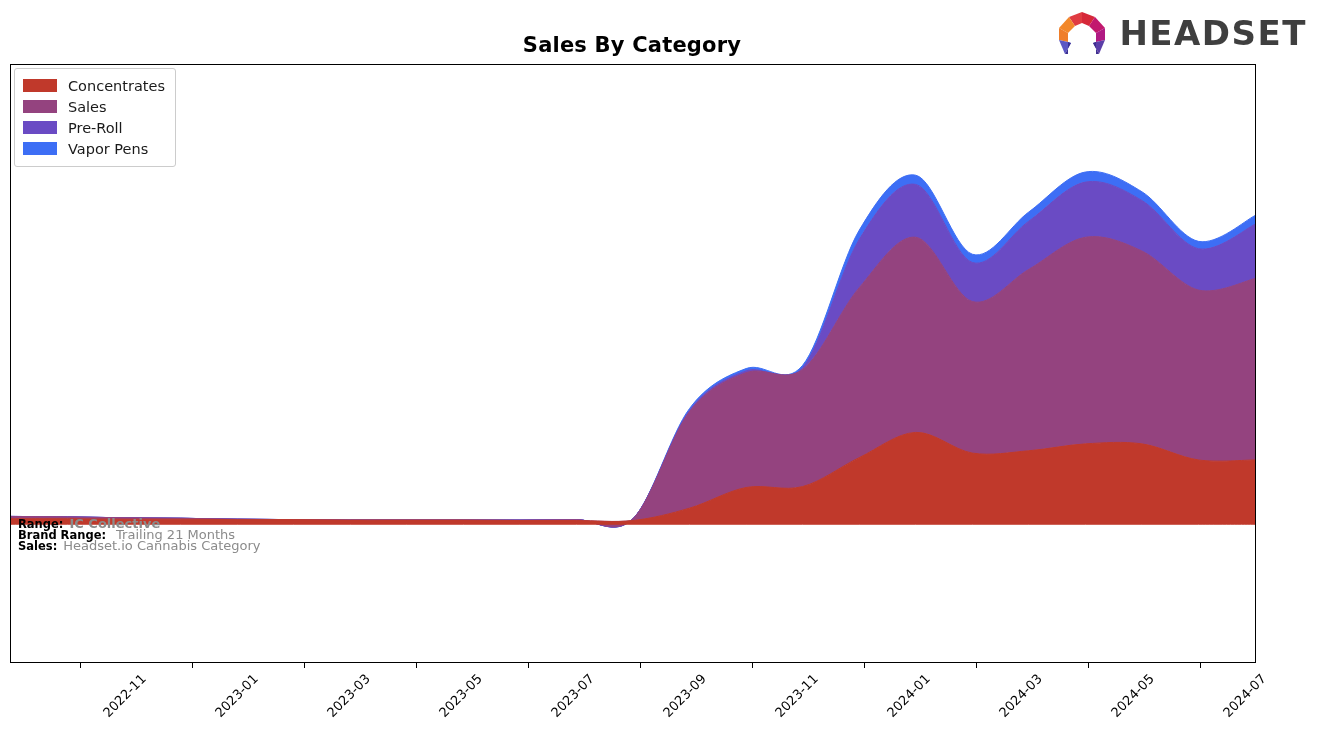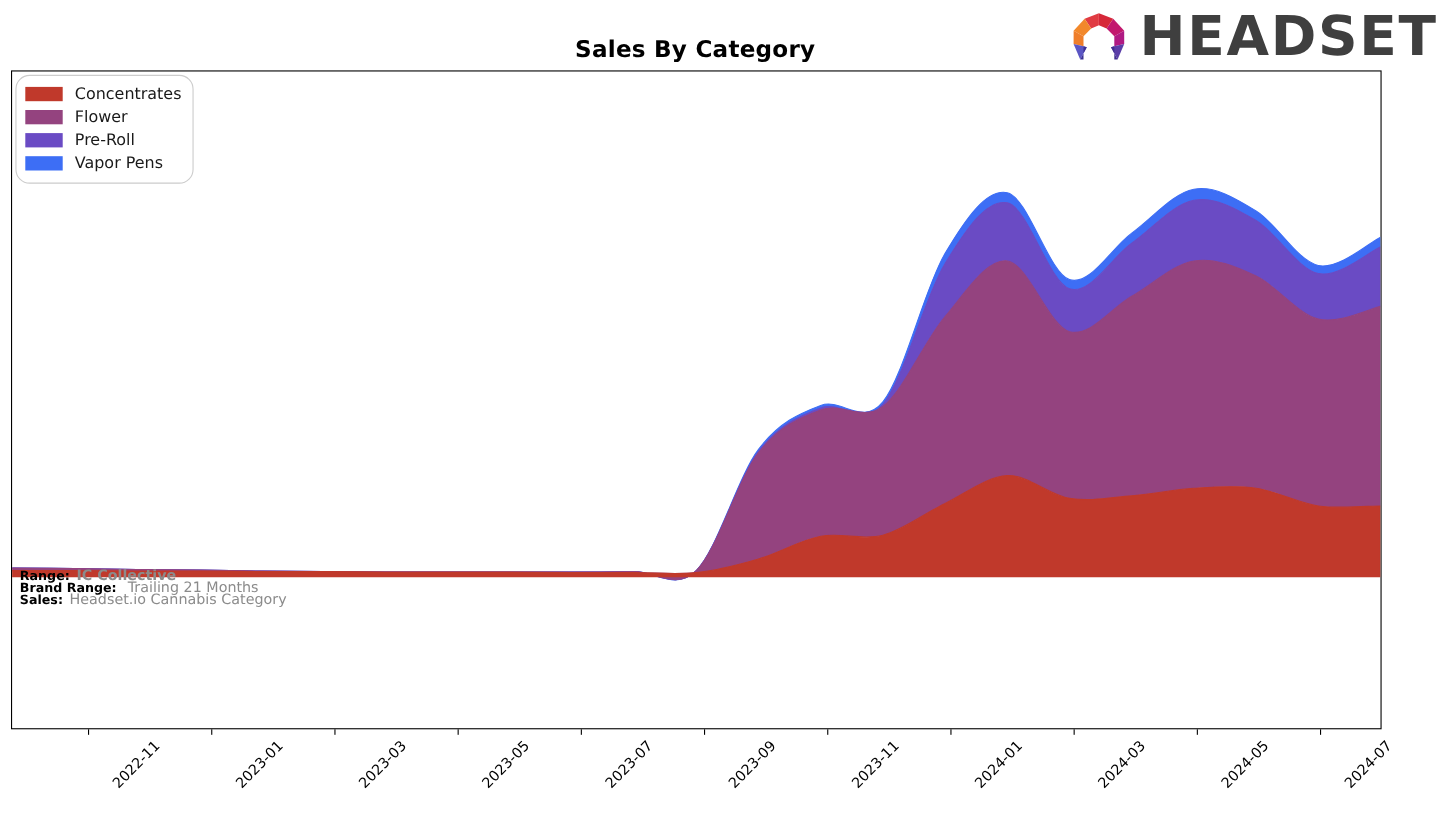--- a/index.html
+++ b/index.html
@@ -41,21 +41,21 @@
     display: flex;
     align-items: center;
     gap: 10px;
   }
   .brand-mark {
     width: 54px;
     height: 46px;
     display: block;
   }
   .brand-word {
-    font-size: 50px;
+    font-size: 34px;
     font-weight: 600;
     color: #3f3f3f;
     letter-spacing: 1.5px;
     font-family: "DejaVu Sans", "Liberation Sans", sans-serif;
     line-height: 1;
   }
   
   .plot-frame {
     position: absolute;
     left: 10px;
@@ -73,21 +73,21 @@
     height: 100%;
     display: block;
   }
   
   .legend {
     position: absolute;
     left: 14px;
     top: 68px;
     background: #ffffff;
     border: 1px solid #cccccc;
-    border-radius: 13px;
+    border-radius: 3px;
     padding: 6px 10px 7px 8px;
     z-index: 6;
   }
   .legend-row {
     display: flex;
     align-items: center;
     height: 21px;
   }
   .legend-swatch {
     width: 34px;
@@ -189,21 +189,21 @@
       </svg>
   </div>
 
   <div class="legend">
     <div class="legend-row">
       <span class="legend-swatch" style="background: rgb(192, 57, 43);"></span>
       <span class="legend-label">Concentrates</span>
     </div>
     <div class="legend-row">
       <span class="legend-swatch" style="background: rgb(148, 67, 127);"></span>
-      <span class="legend-label">Flower</span>
+      <span class="legend-label">Sales</span>
     </div>
     <div class="legend-row">
       <span class="legend-swatch" style="background: rgb(106, 75, 196);"></span>
       <span class="legend-label">Pre-Roll</span>
     </div>
     <div class="legend-row">
       <span class="legend-swatch" style="background: rgb(61, 110, 245);"></span>
       <span class="legend-label">Vapor Pens</span>
     </div>
   </div>

